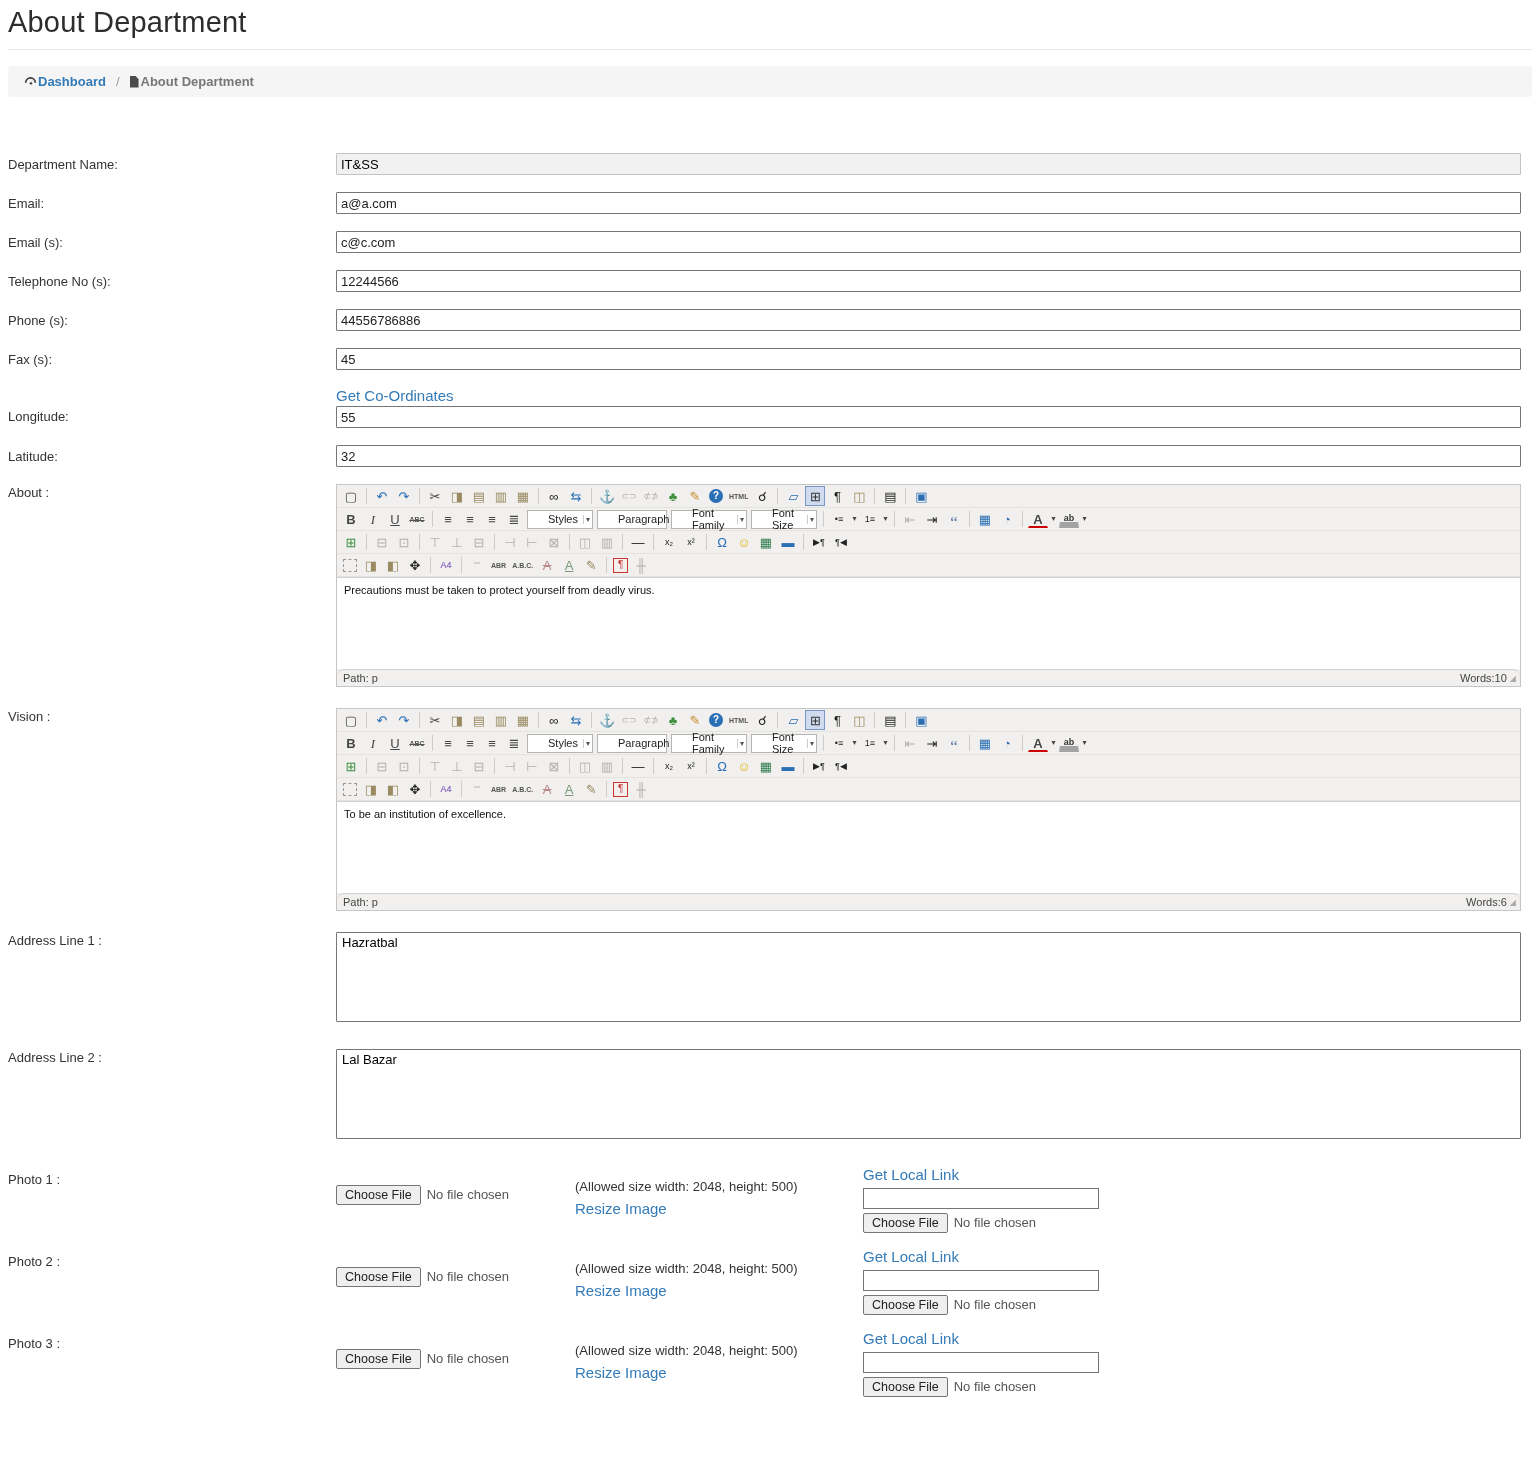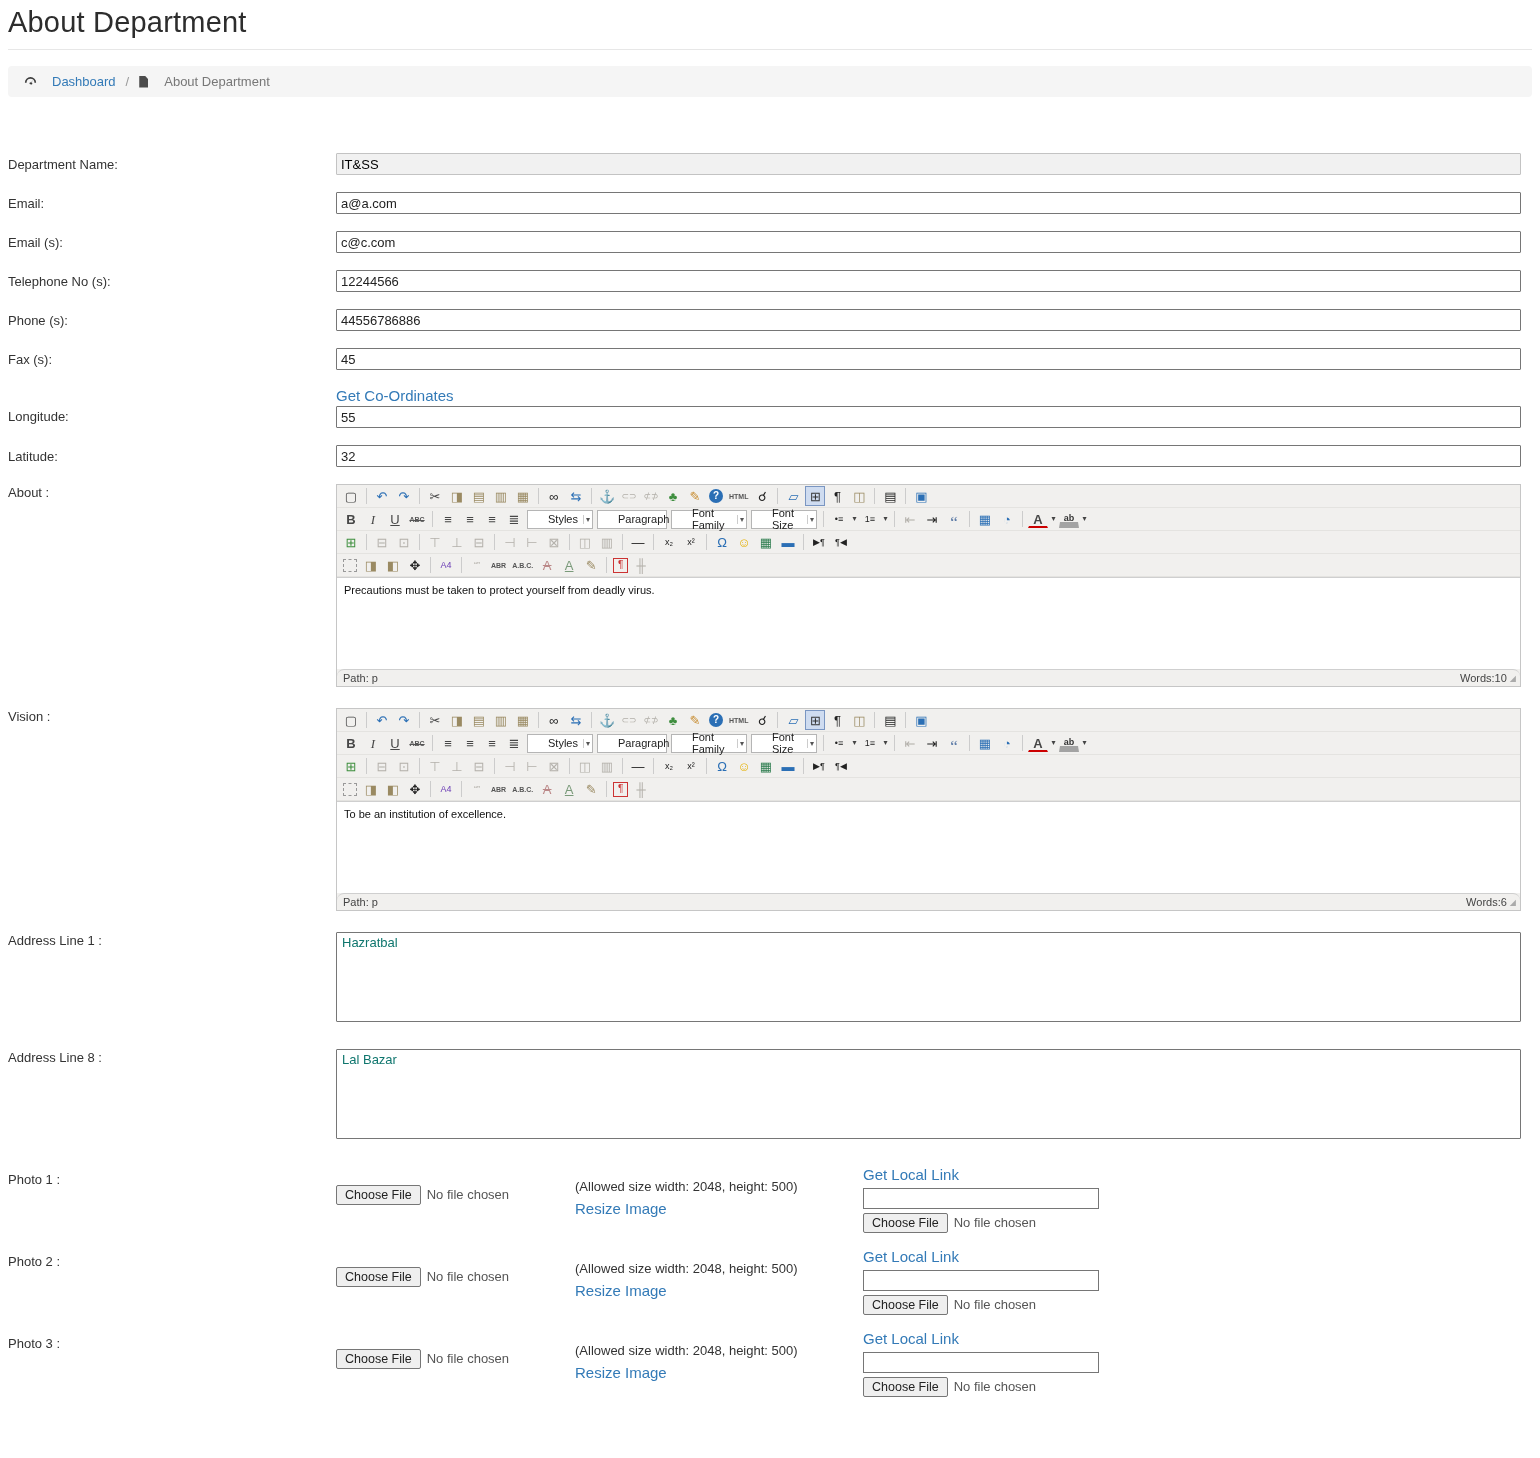--- a/index.html
+++ b/index.html
@@ -5,35 +5,35 @@
   * { box-sizing: border-box; }
   html,body { margin:0; padding:0; background:#fff; }
   body { width:1540px; font-family:"Liberation Sans", sans-serif; color:#333; }
   .page { padding:0 8px 30px 8px; position:relative; }
 
   h1.page-title { margin:6px 0 0 0; font-size:29px; font-weight:500; color:#2d2d2d; letter-spacing:.2px; }
   .title-rule { border:none; border-top:1px solid #e7e7e7; margin:10px 0 16px 0; }
 
   .breadcrumb { background:#f5f5f5; border-radius:4px; padding:8px 15px; font-size:13px; color:#777;
                 display:flex; align-items:center; gap:8px; margin-bottom:56px; }
-  .bc-item { display:inline-flex; align-items:center; gap:14px; }
+  .bc-item { display:inline-flex; align-items:center; gap:0;font-weight:bold; }
   .bc-link { color:var(--link,#337ab7); text-decoration:none; cursor:pointer; }
   .bc-sep { color:#999; padding:0 2px; }
   .file-glyph { display:inline-block; width:9px; height:12px; background:#4c4c4c;
                 clip-path:polygon(0 0,62% 0,100% 32%,100% 100%,0 100%); margin-right:2px; }
 
   .frow { display:flex; align-items:center; margin-bottom:17px; }
   .frow.top { align-items:flex-start; }
   .flabel { width:328px; min-width:328px; font-size:13px; color:#333; padding-top:1px; }
   .fcontrol { width:1185px; }
   input.text { width:100%; height:22px; border:1px solid #767676; background:#fff; border-radius:1px;
                font-family:"Liberation Sans",sans-serif; font-size:13px; color:#222; padding:1px 4px; }
   input.text.readonly { background:#f1f1f1; border-color:#c3c3c3; color:#000000; }
   textarea.addr { width:100%; height:90px; border:1px solid #767676; border-radius:1px; resize:none;
-                  font-family:"Liberation Sans",sans-serif; font-size:13px; color:#0f766e; padding:2px 5px; }
+                  font-family:"Liberation Sans",sans-serif; font-size:13px; color:#000000; padding:2px 5px; }
   .coord-link, .blue-link { display:inline-block; color:var(--link,#337ab7); font-size:15px; text-decoration:none; cursor:pointer; margin-bottom:2px; }
 
   
   .editor { width:1185px; border:1px solid #c6c6c6; background:#f1f0ee; }
   .tb-row { display:flex; align-items:center; padding:1px 3px; height:23px; border-bottom:1px solid #e4e3e0; }
   .tb-icon { min-width:20px; height:20px; display:inline-flex; align-items:center; justify-content:center;
              font-size:13px; color:#474747; margin:0 1px; cursor:pointer; border:1px solid transparent; line-height:1; }
   .tb-sep { width:1px; height:16px; background:#cccccc; margin:0 4px; }
   .tb-sel { display:inline-flex; align-items:center; justify-content:space-between; background:#fff;
             border:1px solid #b5b5b5; height:19px; font-size:11px; color:#222; padding:0 2px 0 20px; margin:0 2px; cursor:pointer; }
@@ -427,21 +427,21 @@
         </div>
       </div>
     </div>
 
     <div class="frow top" style="margin-bottom:23px">
       <div class="flabel">Address Line 1 :</div>
       <div class="fcontrol"><textarea class="addr" style="">Hazratbal</textarea></div>
     </div>
 
     <div class="frow top" style="margin-bottom:23px">
-      <div class="flabel">Address Line 8 :</div>
+      <div class="flabel">Address Line 2 :</div>
       <div class="fcontrol"><textarea class="addr" style="">Lal Bazar</textarea></div>
     </div>
 
     <div id="photo-rows">
   <div class="prow">
     <div class="p-label">Photo 1 :</div>
     <div class="p-filecol">
       <button class="file-btn js-choose">Choose File</button><span class="no-file js-nofile">No file chosen</span>
     </div>
     <div class="p-allowcol">

